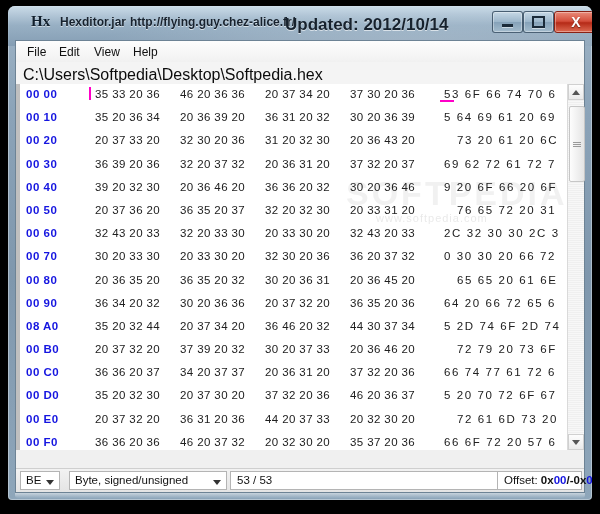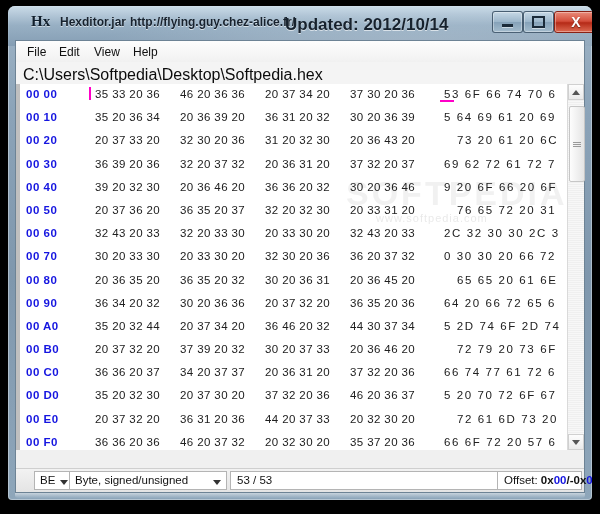--- a/index.html
+++ b/index.html
@@ -207,21 +207,21 @@
   #statusbar {
     position:absolute; left:0; bottom:0; width:100%; height:23px;
     background: linear-gradient(180deg,#f2f2f2,#e4e4e4);
     border-top:1px solid #cfcfcf;
   }
   .sb-field {
     position:absolute; top:2px; height:19px;
     background:#ffffff; border:1px solid #b4b4b4; box-sizing:border-box;
     font-size:11.5px; color:#111;
   }
-  #endian-select { left:4px; width:40px;margin-left:14px; }
+  #endian-select { left:4px; width:40px; }
   #type-select { left:53px; width:158px; }
   #pos-field { left:214px; width:267px; border-right:none; }
   #offset-field { left:481px; width:85px; }
   .sel-label { position:absolute; left:5px; top:2px; white-space:nowrap; }
   .sel-arrow {
     position:absolute; right:5px; top:8px;
     width:0;height:0;border-left:4px solid transparent;border-right:4px solid transparent;border-top:5px solid #333;
   }
   #pos-text { position:absolute; left:6px; top:2px; }
   #offset-wrap { position:absolute; left:6px; top:2px; white-space:nowrap; font-weight:bold; color:#111;}
@@ -356,21 +356,21 @@
             </div>
             <div class="hex-row">
               <div class="offset">00 90</div>
               <div class="grp g0">36 34 20 32</div>
               <div class="grp g1">30 20 36 36</div>
               <div class="grp g2">20 37 32 20</div>
               <div class="grp g3">36 35 20 36</div>
               <div class="ascii-grp">64  20  66  72  65  6</div>
             </div>
             <div class="hex-row">
-              <div class="offset">00 A0</div>
+              <div class="offset">08 A0</div>
               <div class="grp g0">35 20 32 44</div>
               <div class="grp g1">20 37 34 20</div>
               <div class="grp g2">36 46 20 32</div>
               <div class="grp g3">44 30 37 34</div>
               <div class="ascii-grp">5  2D  74  6F  2D  74</div>
             </div>
             <div class="hex-row">
               <div class="offset">00 B0</div>
               <div class="grp g0">20 37 32 20</div>
               <div class="grp g1">37 39 20 32</div>

